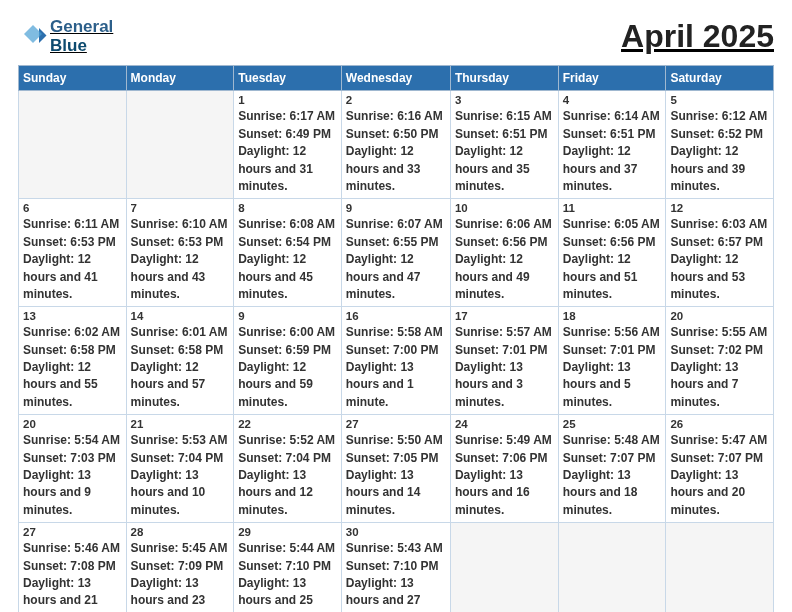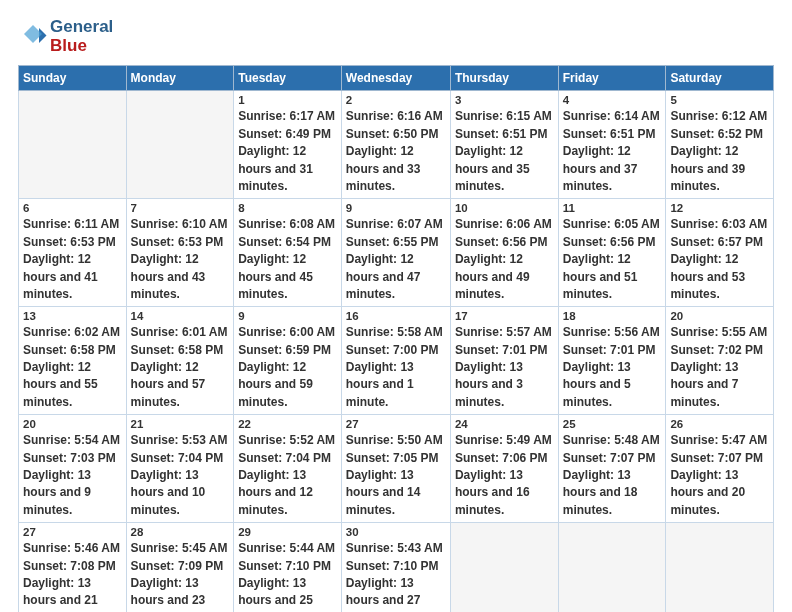--- a/index.html
+++ b/index.html
@@ -13,20 +13,21 @@
     .page {
       width: 792px;
       height: 612px;
       padding: 18px 18px 10px 18px;
     }
     .header {
       display: flex;
       justify-content: space-between;
       align-items: flex-start;
       margin-bottom: 10px;
+      text-decoration: underline;
     }
     .logo-icon {
       width: 30px;
       height: 30px;
       margin-right: 2px;
     }
     .title-block {
       text-align: right;
     }
     .month-title {
@@ -88,25 +89,26 @@
 <div class="page">
   <div class="header">
     <div class="logo-wrapper">
       <div style="display:flex;align-items:center;">
         <svg class="logo-icon" viewBox="0 0 40 40">
           <polygon points="28,8 38,18 28,28" fill="#2c6fad"></polygon>
           <polygon points="20,4 32,16 20,28 8,16" fill="#4a9fd4" opacity="0.7"></polygon>
         </svg>
         <div>
           <div style="font-size:17px;font-weight:bold;color:#2c5f8a;line-height:1.1;">General</div>
-          <div style="font-size:17px;font-weight:bold;color:#b91c1c;line-height:1.1;">Blue</div>
+          <div style="font-size:17px;font-weight:bold;color:#0c4a6e;line-height:1.1;">Blue</div>
         </div>
       </div>
     </div>
     <div class="title-block">
+      <div class="month-title">April 2025</div>
     </div>
   </div>
 
   <table class="calendar">
     <thead>
       <tr id="weekday-header">
       <th>Sunday</th>
           <th>Monday</th>
           <th>Tuesday</th>
           <th>Wednesday</th>

